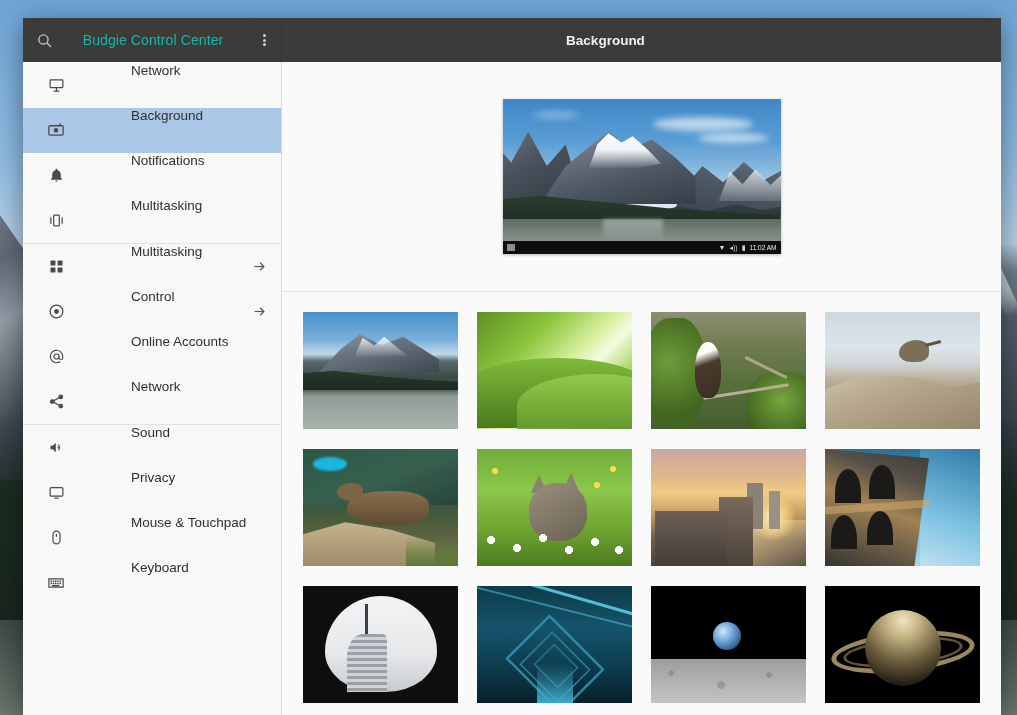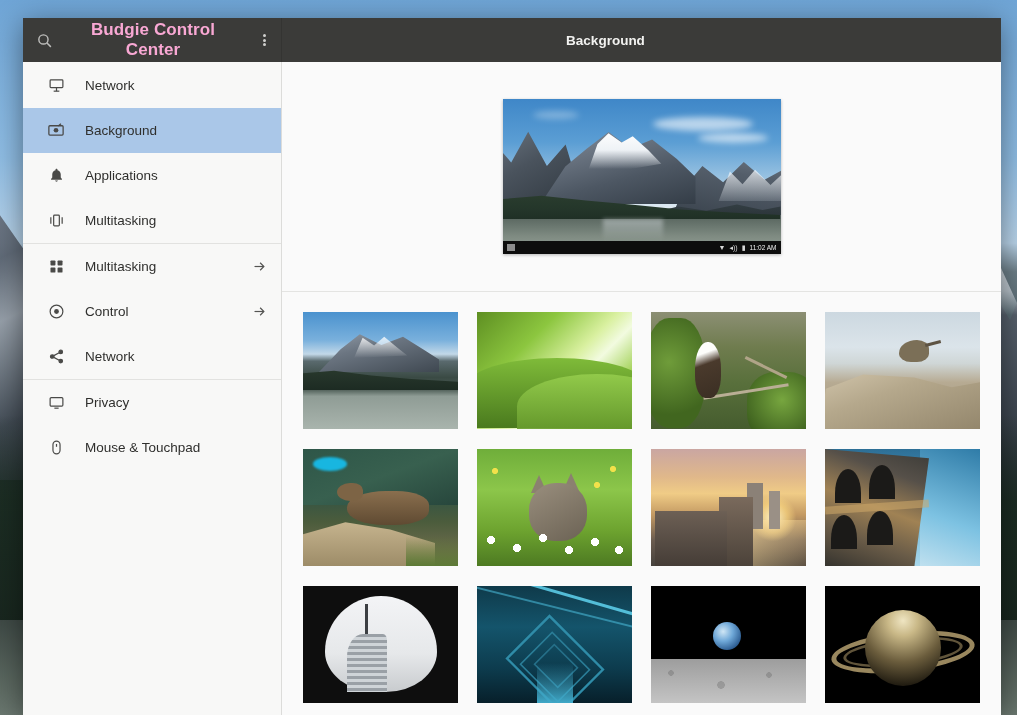--- a/index.html
+++ b/index.html
@@ -56,22 +56,22 @@
   .tb-left {
     width: 259px; flex: 0 0 259px; display: flex; align-items: center;
     background: #3b3b39; border-right: 1px solid #343432;
   }
   .tb-search {
     width: 42px; height: 44px; display: flex; align-items: center; justify-content: center;
     cursor: pointer;
   }
   .tb-search svg { opacity: .85; }
   .tb-apptitle {
-    flex: 1; text-align: center; font-size: 17px; font-weight: bold;
-    color: #f9a8d4; letter-spacing: .1px; padding-right: 6px;
+    flex: 1; text-align: center; font-size: 14px; font-weight: normal;
+    color: #14b8a6; letter-spacing: .1px; padding-right: 6px;
   }
   .tb-menu {
     width: 34px; display: flex; align-items: center; justify-content: center; cursor: pointer;
   }
   .dot { width: 3px; height: 3px; border-radius: 50%; background: #cfcfcd; margin: 1.6px 0; }
   .tb-right {
     flex: 1; display: flex; align-items: center; position: relative;
   }
   .tb-pagetitle {
     position: absolute; left: 0; right: 0; text-align: center;
@@ -94,22 +94,22 @@
   
   .body { flex: 1; display: flex; min-height: 0; }
 
   
   .sidebar {
     width: 259px; flex: 0 0 259px; background: #f8f8f7;
     border-right: 1px solid #dcdcda; overflow: hidden;
     padding-top: 1px;
   }
   .nav-item {
-    height: 45px; display: flex; align-items: center; padding: 0 14px 0 20px;
-    cursor: pointer; position: relative;
+    height: 45px; display: flex; padding: 0 14px 0 20px;
+    cursor: pointer; position: relative; gap: 46px;
   }
   .nav-item.selected { background: #aac7e8; }
   .nav-icon {
     width: 26px; flex: 0 0 26px; display: flex; align-items: center; justify-content: center;
     color: #4a4a48;
   }
   .nav-label {
     margin-left: 16px; font-size: 13.5px; color: #2f2f2d; flex: 1;
   }
   .nav-arrow { color: #555553; display: flex; align-items: center; }
@@ -359,21 +359,21 @@
             </span>
             <span class="nav-label">Background</span>
           </div>
           <div class="nav-item">
             <span class="nav-icon">
               <svg width="17" height="17" viewBox="0 0 24 24" fill="currentColor">
                 <path d="M12 2.6c-.8 0-1.4.6-1.4 1.4v.6C7.8 5.3 6 7.7 6 10.6v4.1L4.3 17v1h15.4v-1L18 14.7v-4.1c0-2.9-1.8-5.3-4.6-6v-.6c0-.8-.6-1.4-1.4-1.4z"></path>
                 <path d="M9.9 19.2a2.2 2.2 0 0 0 4.2 0z"></path>
               </svg>
             </span>
-            <span class="nav-label">Applications</span>
+            <span class="nav-label">Notifications</span>
           </div>
           <div class="nav-item">
             <span class="nav-icon">
               <svg width="17" height="17" viewBox="0 0 24 24" fill="none" stroke="currentColor" stroke-width="1.7">
                 <rect x="8" y="4.5" width="8" height="15" rx="1.2"></rect>
                 <line x1="4" y1="7.5" x2="4" y2="16.5"></line>
                 <line x1="20" y1="7.5" x2="20" y2="16.5"></line>
               </svg>
             </span>
             <span class="nav-label">Multitasking</span>
@@ -403,51 +403,89 @@
                 <circle cx="12" cy="12" r="3.4" fill="currentColor" stroke="none"></circle>
               </svg>
             </span>
             <span class="nav-label">Control</span>
             <span class="nav-arrow">
               <svg width="15" height="15" viewBox="0 0 24 24" fill="none" stroke="currentColor" stroke-width="1.9">
                 <line x1="4" y1="12" x2="19" y2="12"></line>
                 <polyline points="13,6 19,12 13,18"></polyline>
               </svg>
             </span>
+          </div>
+          <div class="nav-item">
+            <span class="nav-icon">
+              <svg width="17" height="17" viewBox="0 0 24 24" fill="none" stroke="currentColor" stroke-width="1.6">
+                <circle cx="12" cy="12" r="3.6"></circle>
+                <path d="M15.6 12v1.7a2.6 2.6 0 0 0 5.2 0V12a8.8 8.8 0 1 0-3.5 7"></path>
+              </svg>
+            </span>
+            <span class="nav-label">Online Accounts</span>
           </div>
           <div class="nav-item">
             <span class="nav-icon">
               <svg width="17" height="17" viewBox="0 0 24 24" fill="none" stroke="currentColor" stroke-width="1.7">
                 <circle cx="18" cy="5.5" r="2.5" fill="currentColor"></circle>
                 <circle cx="6" cy="12" r="2.5" fill="currentColor"></circle>
                 <circle cx="18" cy="18.5" r="2.5" fill="currentColor"></circle>
                 <line x1="8.2" y1="10.8" x2="15.8" y2="6.7"></line>
                 <line x1="8.2" y1="13.2" x2="15.8" y2="17.3"></line>
               </svg>
             </span>
             <span class="nav-label">Network</span>
           </div>
           <div class="nav-sep"></div>
           <div class="nav-item">
             <span class="nav-icon">
+              <svg width="17" height="17" viewBox="0 0 24 24" fill="currentColor">
+                <path d="M3.5 9.5v5h3.2L11 18.6V5.4L6.7 9.5z"></path>
+                <path d="M13.6 8.4l1.3-1a6 6 0 0 1 0 9.2l-1.3-1a4.4 4.4 0 0 0 0-7.2z" opacity=".95"></path>
+                <path d="M13.4 11h3v2h-3z" opacity=".9"></path>
+              </svg>
+            </span>
+            <span class="nav-label">Sound</span>
+          </div>
+          <div class="nav-item">
+            <span class="nav-icon">
               <svg width="17" height="17" viewBox="0 0 24 24" fill="none" stroke="currentColor" stroke-width="1.7">
                 <rect x="3" y="5" width="18" height="12" rx="1.6"></rect>
                 <line x1="9" y1="20" x2="15" y2="20"></line>
               </svg>
             </span>
             <span class="nav-label">Privacy</span>
           </div>
           <div class="nav-item">
             <span class="nav-icon">
               <svg width="17" height="17" viewBox="0 0 24 24" fill="none" stroke="currentColor" stroke-width="1.7">
                 <rect x="7" y="3" width="10" height="18" rx="5"></rect>
                 <line x1="12" y1="7" x2="12" y2="11"></line>
               </svg>
             </span>
             <span class="nav-label">Mouse &amp; Touchpad</span>
+          </div>
+          <div class="nav-item">
+            <span class="nav-icon">
+              <svg width="18" height="18" viewBox="0 0 24 24" fill="currentColor">
+                <path d="M2.5 6.5h19v11h-19z" fill="none" stroke="currentColor" stroke-width="1.6"></path>
+                <rect x="4.7" y="8.6" width="2" height="2"></rect>
+                <rect x="7.7" y="8.6" width="2" height="2"></rect>
+                <rect x="10.7" y="8.6" width="2" height="2"></rect>
+                <rect x="13.7" y="8.6" width="2" height="2"></rect>
+                <rect x="16.7" y="8.6" width="2" height="2"></rect>
+                <rect x="4.7" y="11.6" width="2" height="2"></rect>
+                <rect x="7.7" y="11.6" width="2" height="2"></rect>
+                <rect x="10.7" y="11.6" width="2" height="2"></rect>
+                <rect x="13.7" y="11.6" width="2" height="2"></rect>
+                <rect x="16.7" y="11.6" width="2" height="2"></rect>
+                <rect x="6.7" y="14.6" width="10" height="2"></rect>
+              </svg>
+            </span>
+            <span class="nav-label">Keyboard</span>
           </div>
         </div>
 
       <div class="content">
 
         <div class="preview-area">
           <div class="preview">
             <div class="pv-sky"></div>
             <div class="pv-cloud c3"></div>
             <div class="pv-cloud c1"></div>

